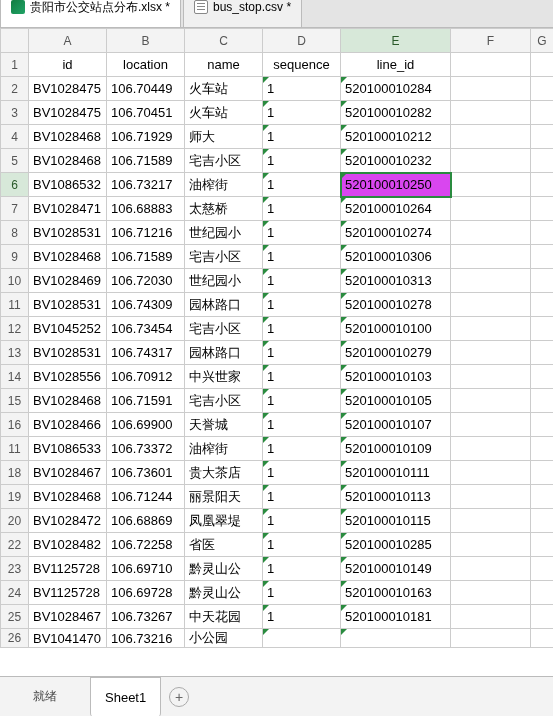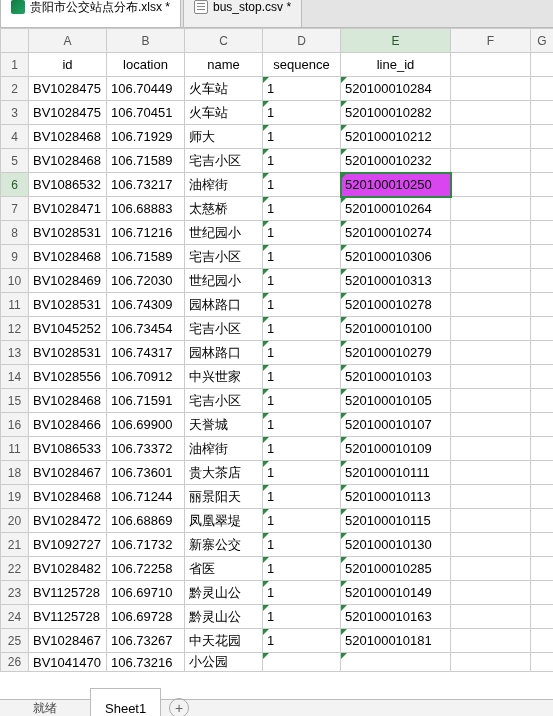--- a/index.html
+++ b/index.html
@@ -22,21 +22,21 @@
 .col-C { width: 78px; }
 .col-D { width: 78px; }
 .col-E { width: 110px; }
 .col-F { width: 80px; }
 .col-G { width: 23px; }
 .hdr-row td { text-align: center; font-weight: normal; }
 .selected-cell { outline: 2px solid #2a8b3f; outline-offset: -1px; background: #d946ef; }
 .selected-col { background: #d7e8d9; color: #2a5a2a; }
 .selected-row { background: #d7e8d9; color: #2a5a2a; }
 .tri { position: absolute; top: 0; left: 0; width: 0; height: 0; border-top: 6px solid #2a8b3f; border-right: 6px solid transparent; }
-.sheet-tabs { position: absolute; bottom: 0; left: 0; right: 0; height: 17px; background: #f3f3f3; border-top: 1px solid #bbb; display: flex; align-items: center; }
+.sheet-tabs { position: absolute; bottom: 0; left: 0; right: 0; height: 40px; background: #f3f3f3; border-top: 1px solid #bbb; display: flex; align-items: center; }
 .sheet-nav { width: 90px; display: flex; justify-content: space-around; color: #888; font-size: 12px; }
 .sheet-tab { background: #fff; border: 1px solid #bbb; border-bottom: none; padding: 12px 14px; font-size: 13px; border-radius: 0 0 4px 4px; }
 .add-sheet { width: 20px; height: 20px; border: 1px solid #aaa; border-radius: 50%; display: flex; align-items: center; justify-content: center; margin-left: 8px; color: #666; font-size: 14px; cursor: pointer; }
 .partial-row td { height: 16px; }
 </style>
 </head>
 <body>
 
 <div class="tabs-top">
   <div class="file-tab">
@@ -268,30 +268,20 @@
           <td class="row-hdr ">20</td>
           <td class="">BV1028472</td>
           <td class="">106.68869</td>
           <td class="">凤凰翠堤</td>
           <td class=""><span class="tri"></span>1</td>
           <td class=""><span class="tri"></span>520100010115</td>
           <td></td>
           <td></td>
         </tr>
         <tr>
-          <td class="row-hdr ">21</td>
-          <td class="">BV1092727</td>
-          <td class="">106.71732</td>
-          <td class="">新寨公交</td>
-          <td class=""><span class="tri"></span>1</td>
-          <td class=""><span class="tri"></span>520100010130</td>
-          <td></td>
-          <td></td>
-        </tr>
-        <tr>
           <td class="row-hdr ">22</td>
           <td class="">BV1028482</td>
           <td class="">106.72258</td>
           <td class="">省医</td>
           <td class=""><span class="tri"></span>1</td>
           <td class=""><span class="tri"></span>520100010285</td>
           <td></td>
           <td></td>
         </tr>
         <tr>

